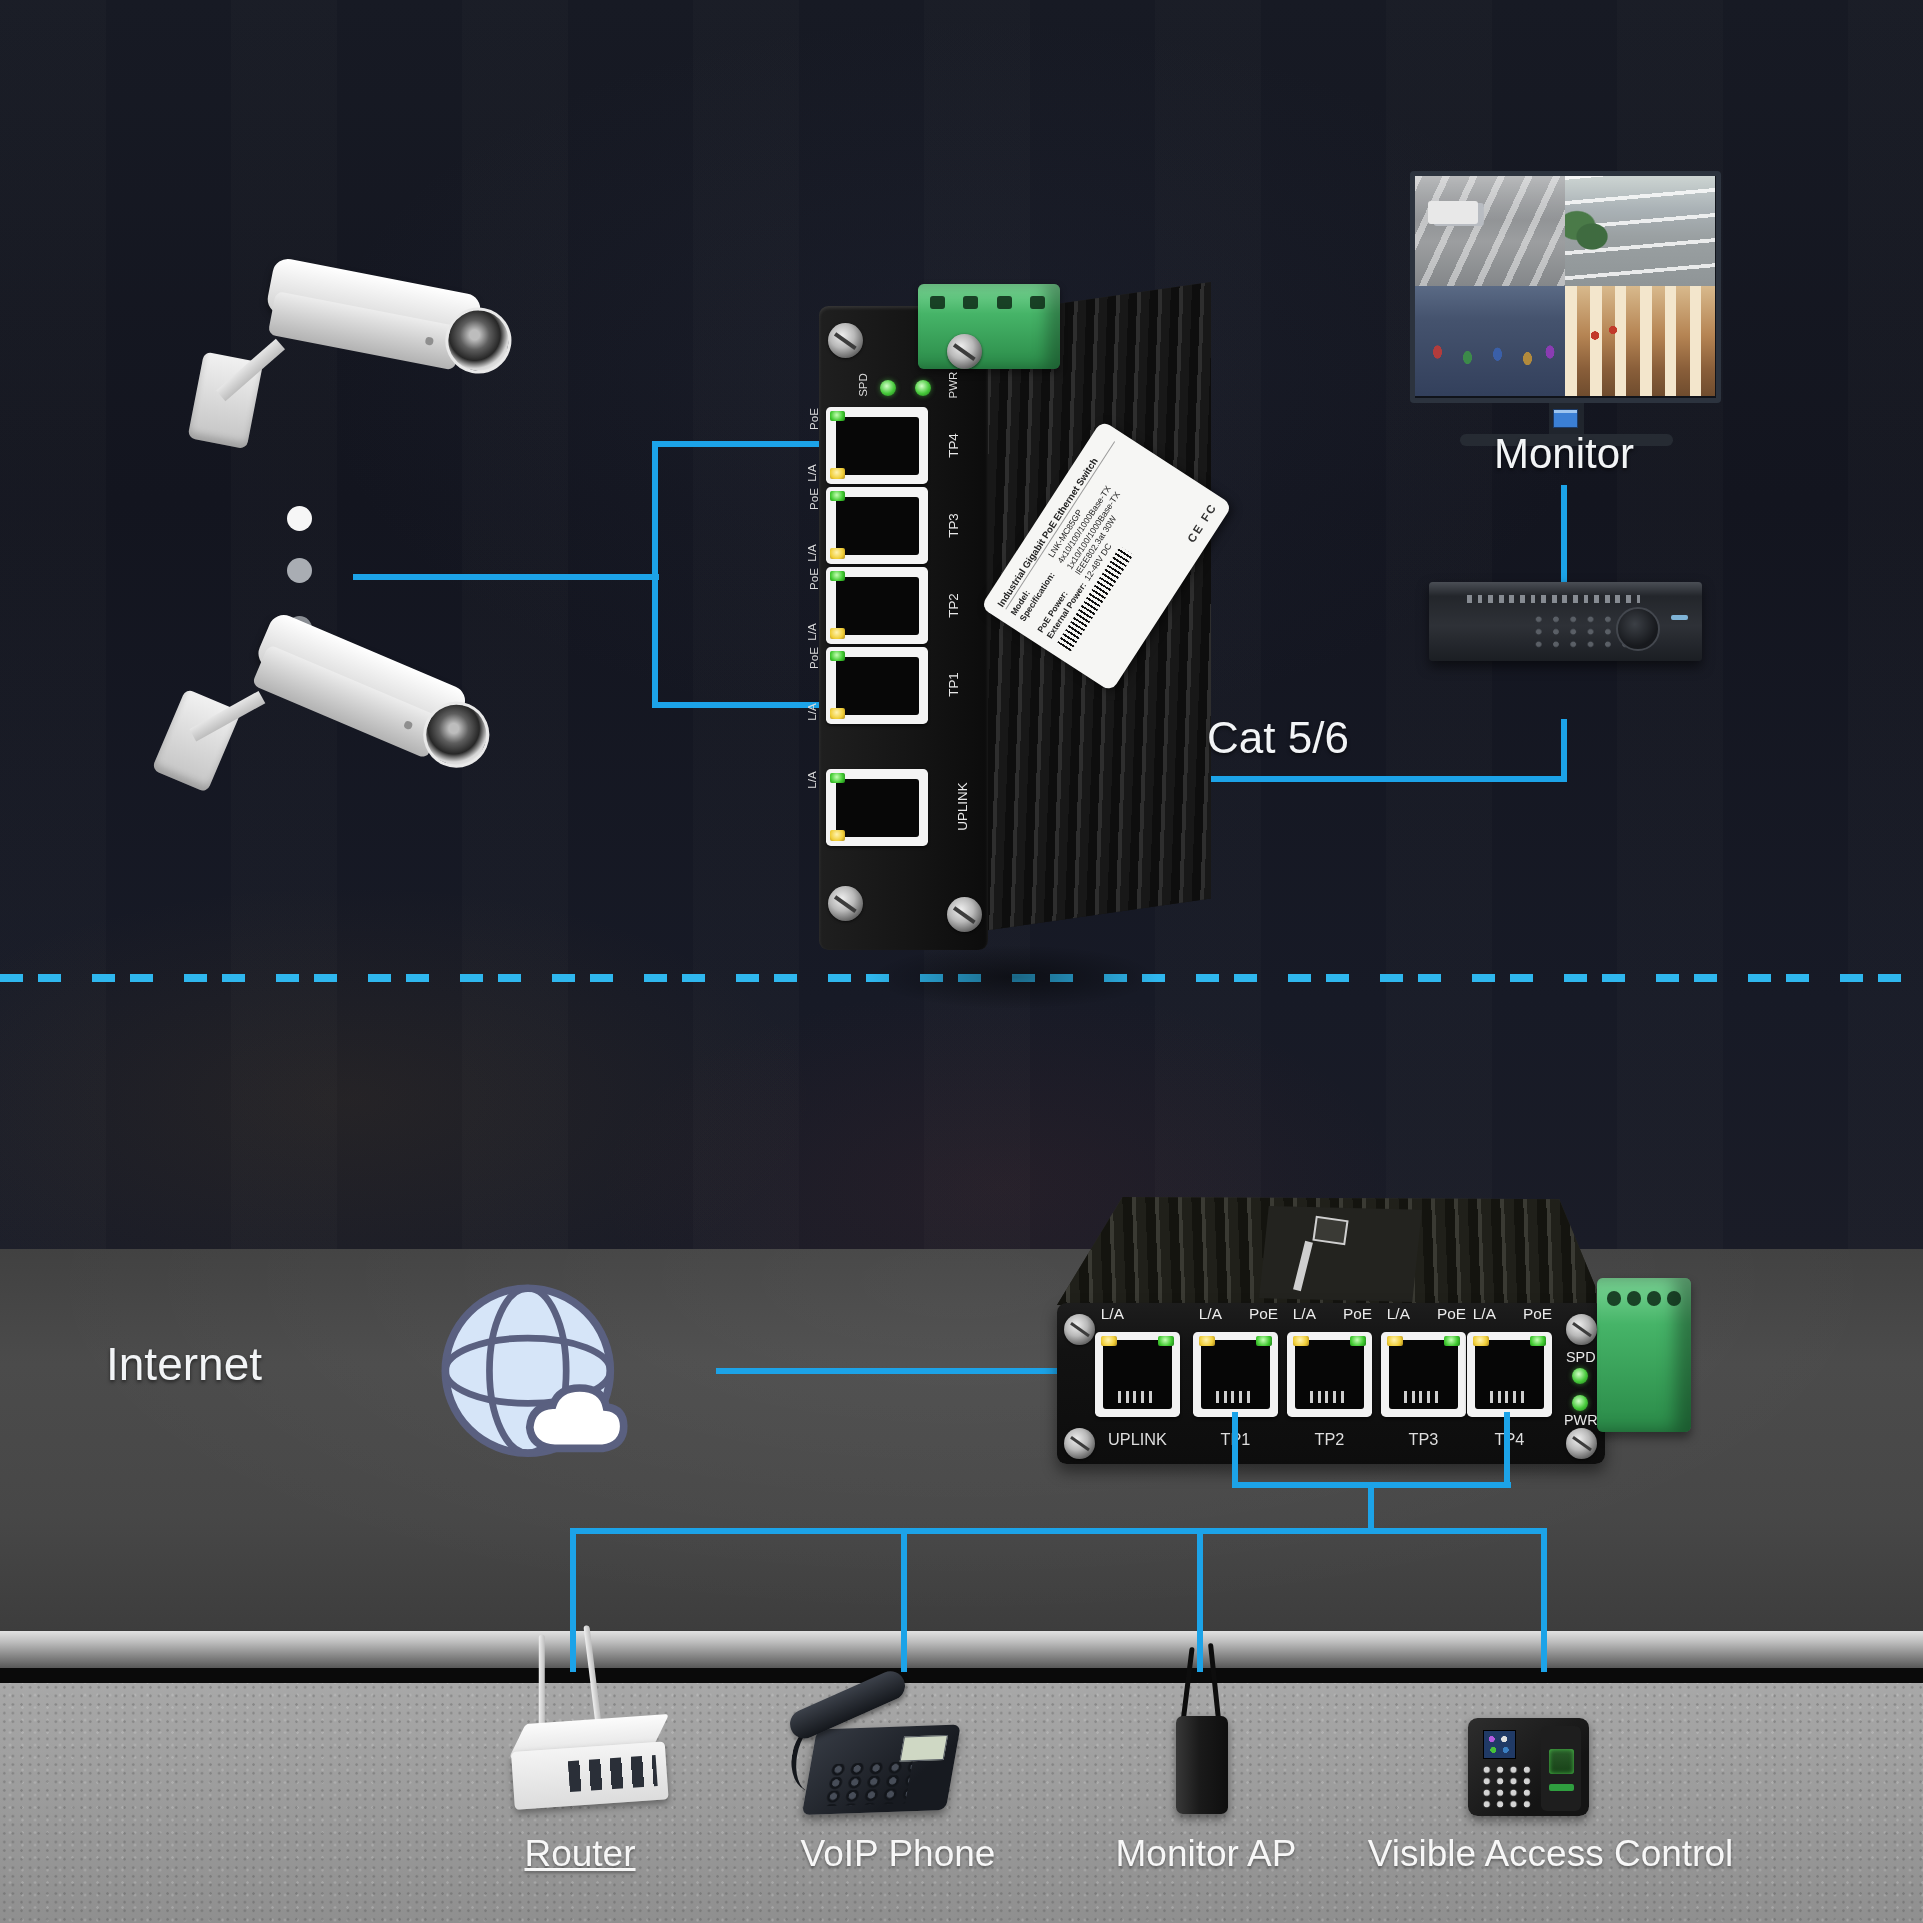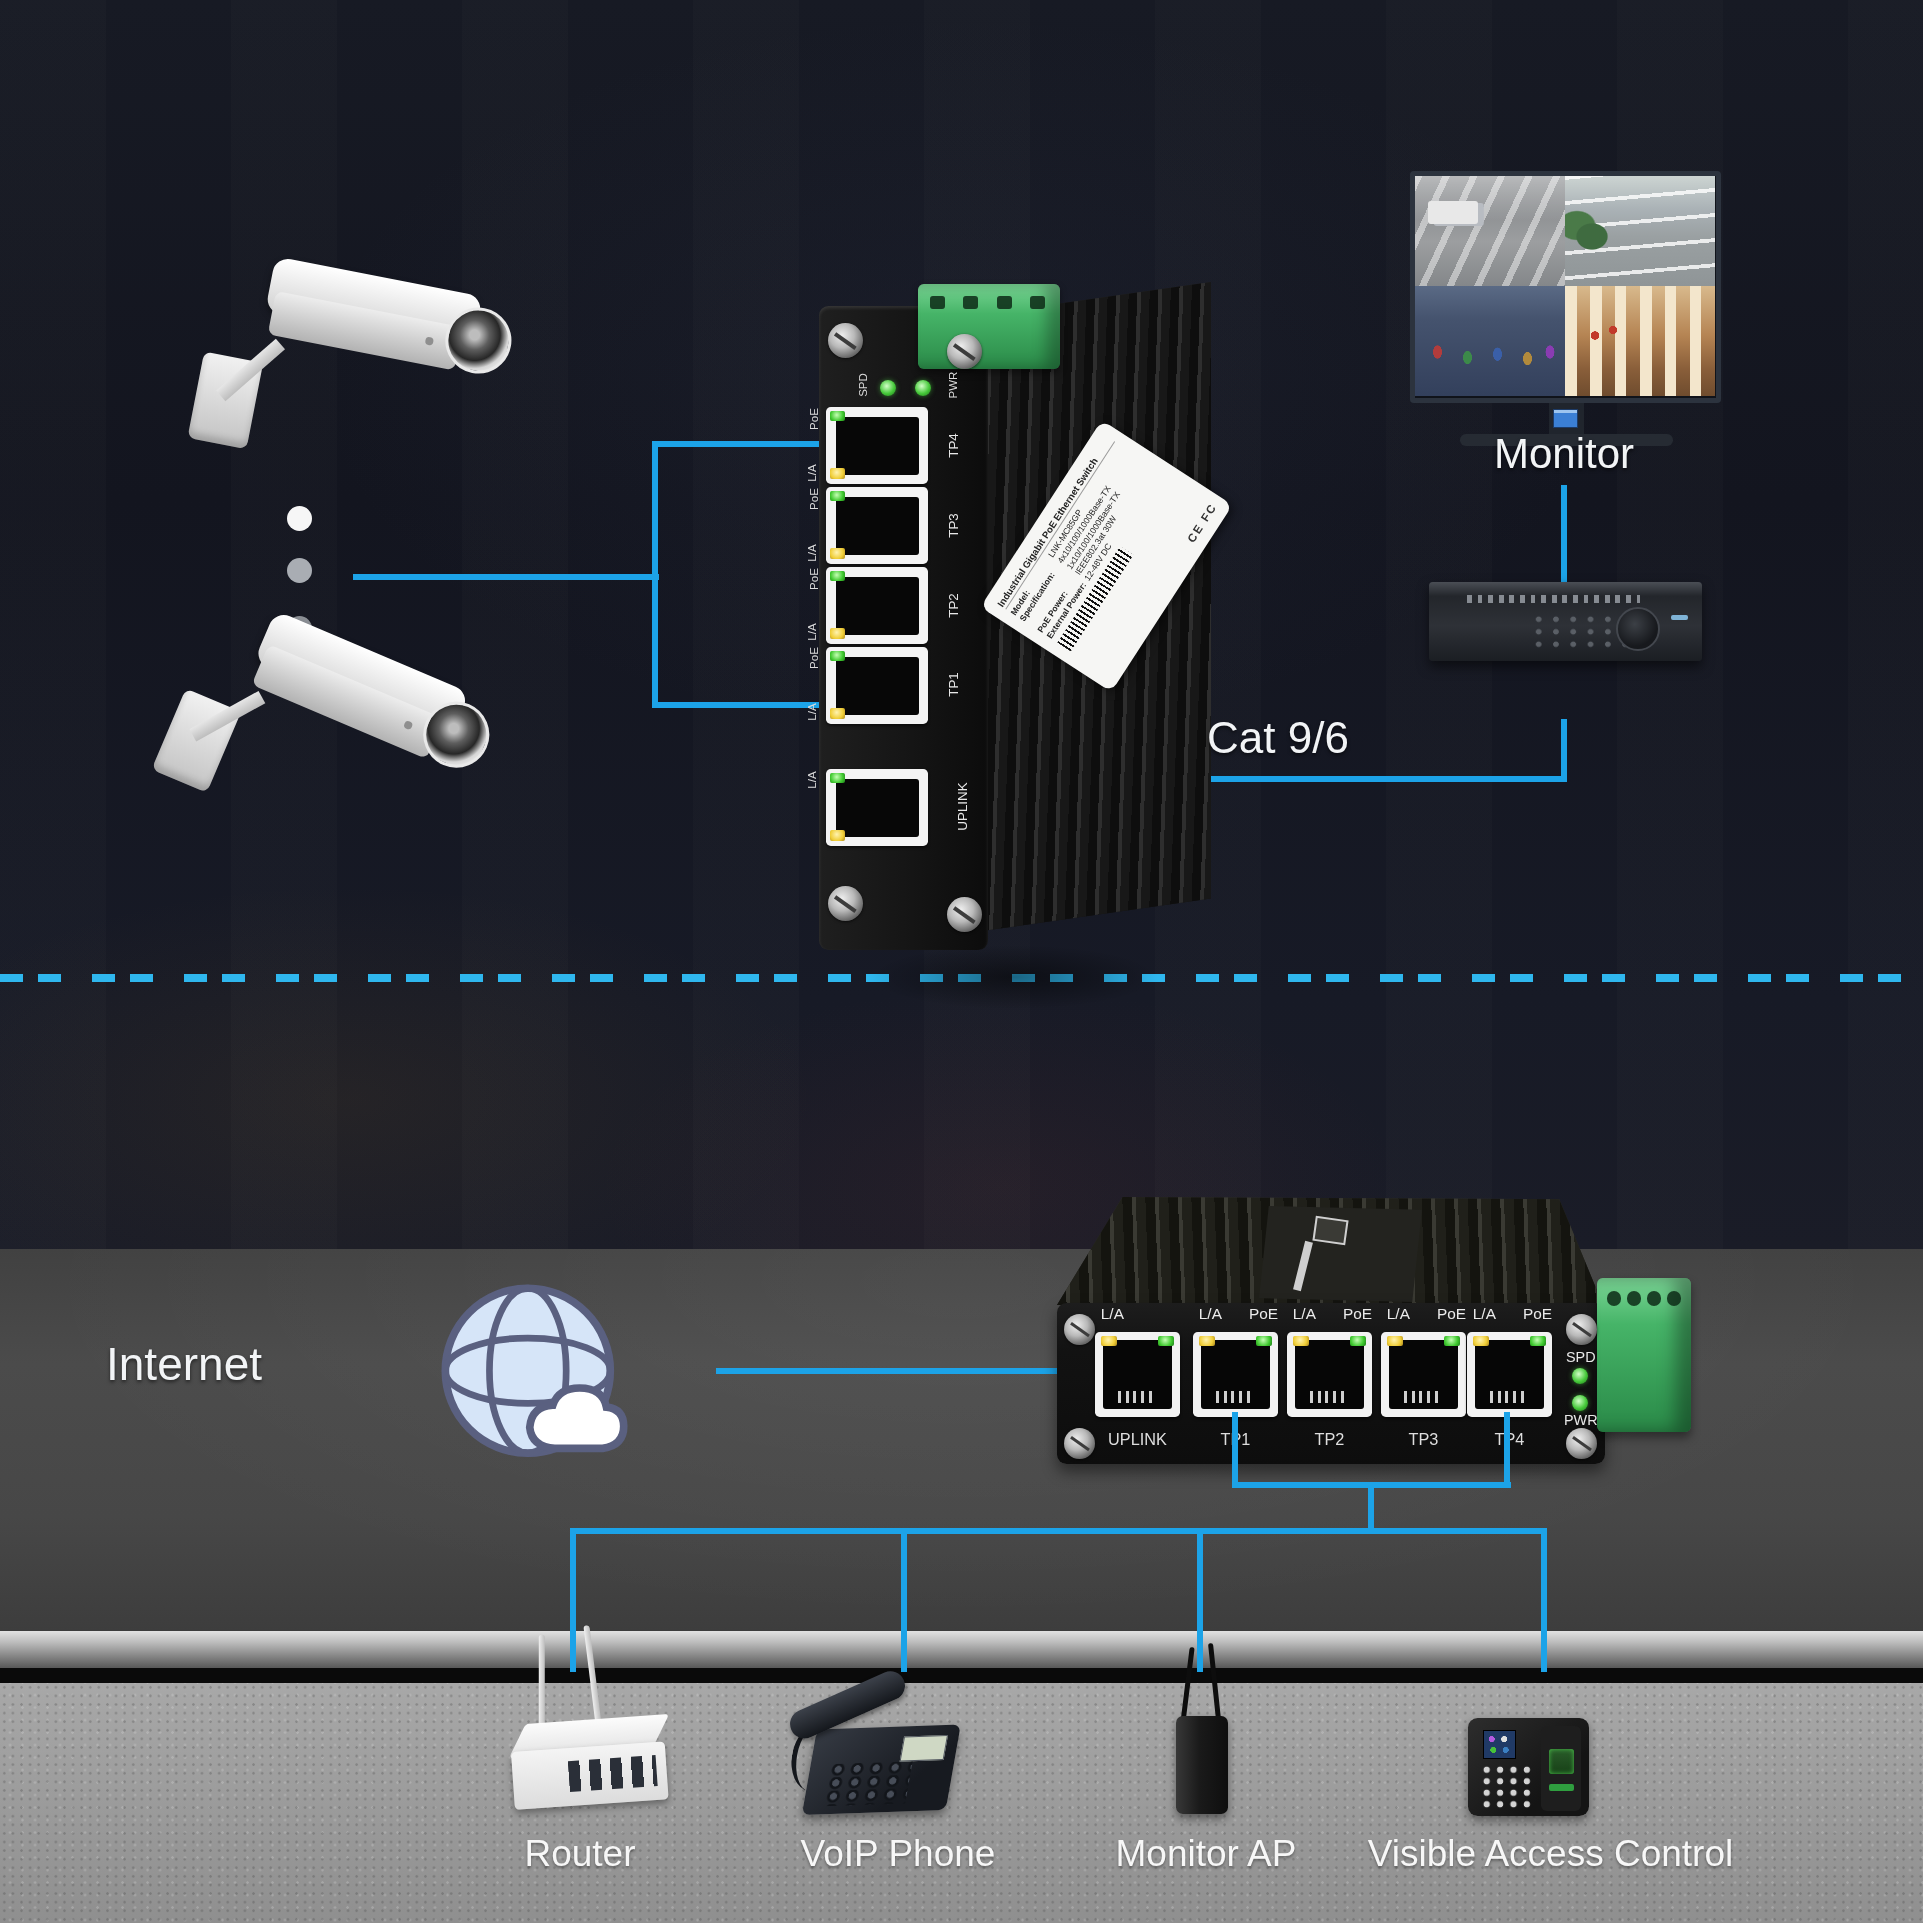--- a/index.html
+++ b/index.html
@@ -336,21 +336,21 @@
       <div class="vlabel-row">
           <span class="k">External Power:</span>
         <span>12-48V DC</span>
         </div>
       <div class="vlabel-bar"></div>
       <div class="vlabel-marks">CE FC</div>
     </div>
     <div class="abs v-shadow"></div>
   </div>
 
-  <div class="abs wlabel" style="left:1153px;top:713px;width:250px;font-size:44px;text-align:center;">Cat 9/6</div>
+  <div class="abs wlabel" style="left:1153px;top:713px;width:250px;font-size:44px;text-align:center;">Cat 5/6</div>
 
   <div>
     <div class="abs monitor-frame">
       <div class="mq mq-tl">
         <div class="abs truck"></div>
       </div>
       <div class="mq mq-tr"></div>
       <div class="mq mq-bl"></div>
       <div class="mq mq-br"></div>
     </div>
@@ -473,21 +473,21 @@
   <div class="abs cline" style="left:1541px;top:1534px;width:5.8px;height:138px;"></div>
 
   <div class="abs" style="left:501px;top:1625px;width:192px;height:192px;transform:rotate(-4deg);">
     <div class="abs router-ant" style="left:40px;top:5.8px;transform:rotate(4deg);"></div>
     <div class="abs router-ant" style="left:92px;top:0px;transform:rotate(-3deg);"></div>
     <div class="abs router-top"></div>
     <div class="abs router-front">
       <div class="router-ports"></div>
     </div>
   </div>
-  <div class="abs glabel dev-label" style="left:436px;top:1833px;width:288px;">Router</div>
+  <div class="abs glabel dev-label" style="left:436px;top:1833px;width:288px;text-decoration:underline;">Router</div>
 
   <div class="abs" style="left:788px;top:1689px;width:202px;height:144px;transform:rotate(-2deg);">
     <div class="abs phone-cord"></div>
     <div class="abs phone-body">
       <div class="phone-screen"></div>
       <div class="phone-keys"></div>
     </div>
     <div class="abs phone-handset"></div>
   </div>
   <div class="abs glabel dev-label" style="left:749px;top:1833px;width:298px;">VoIP Phone</div>

